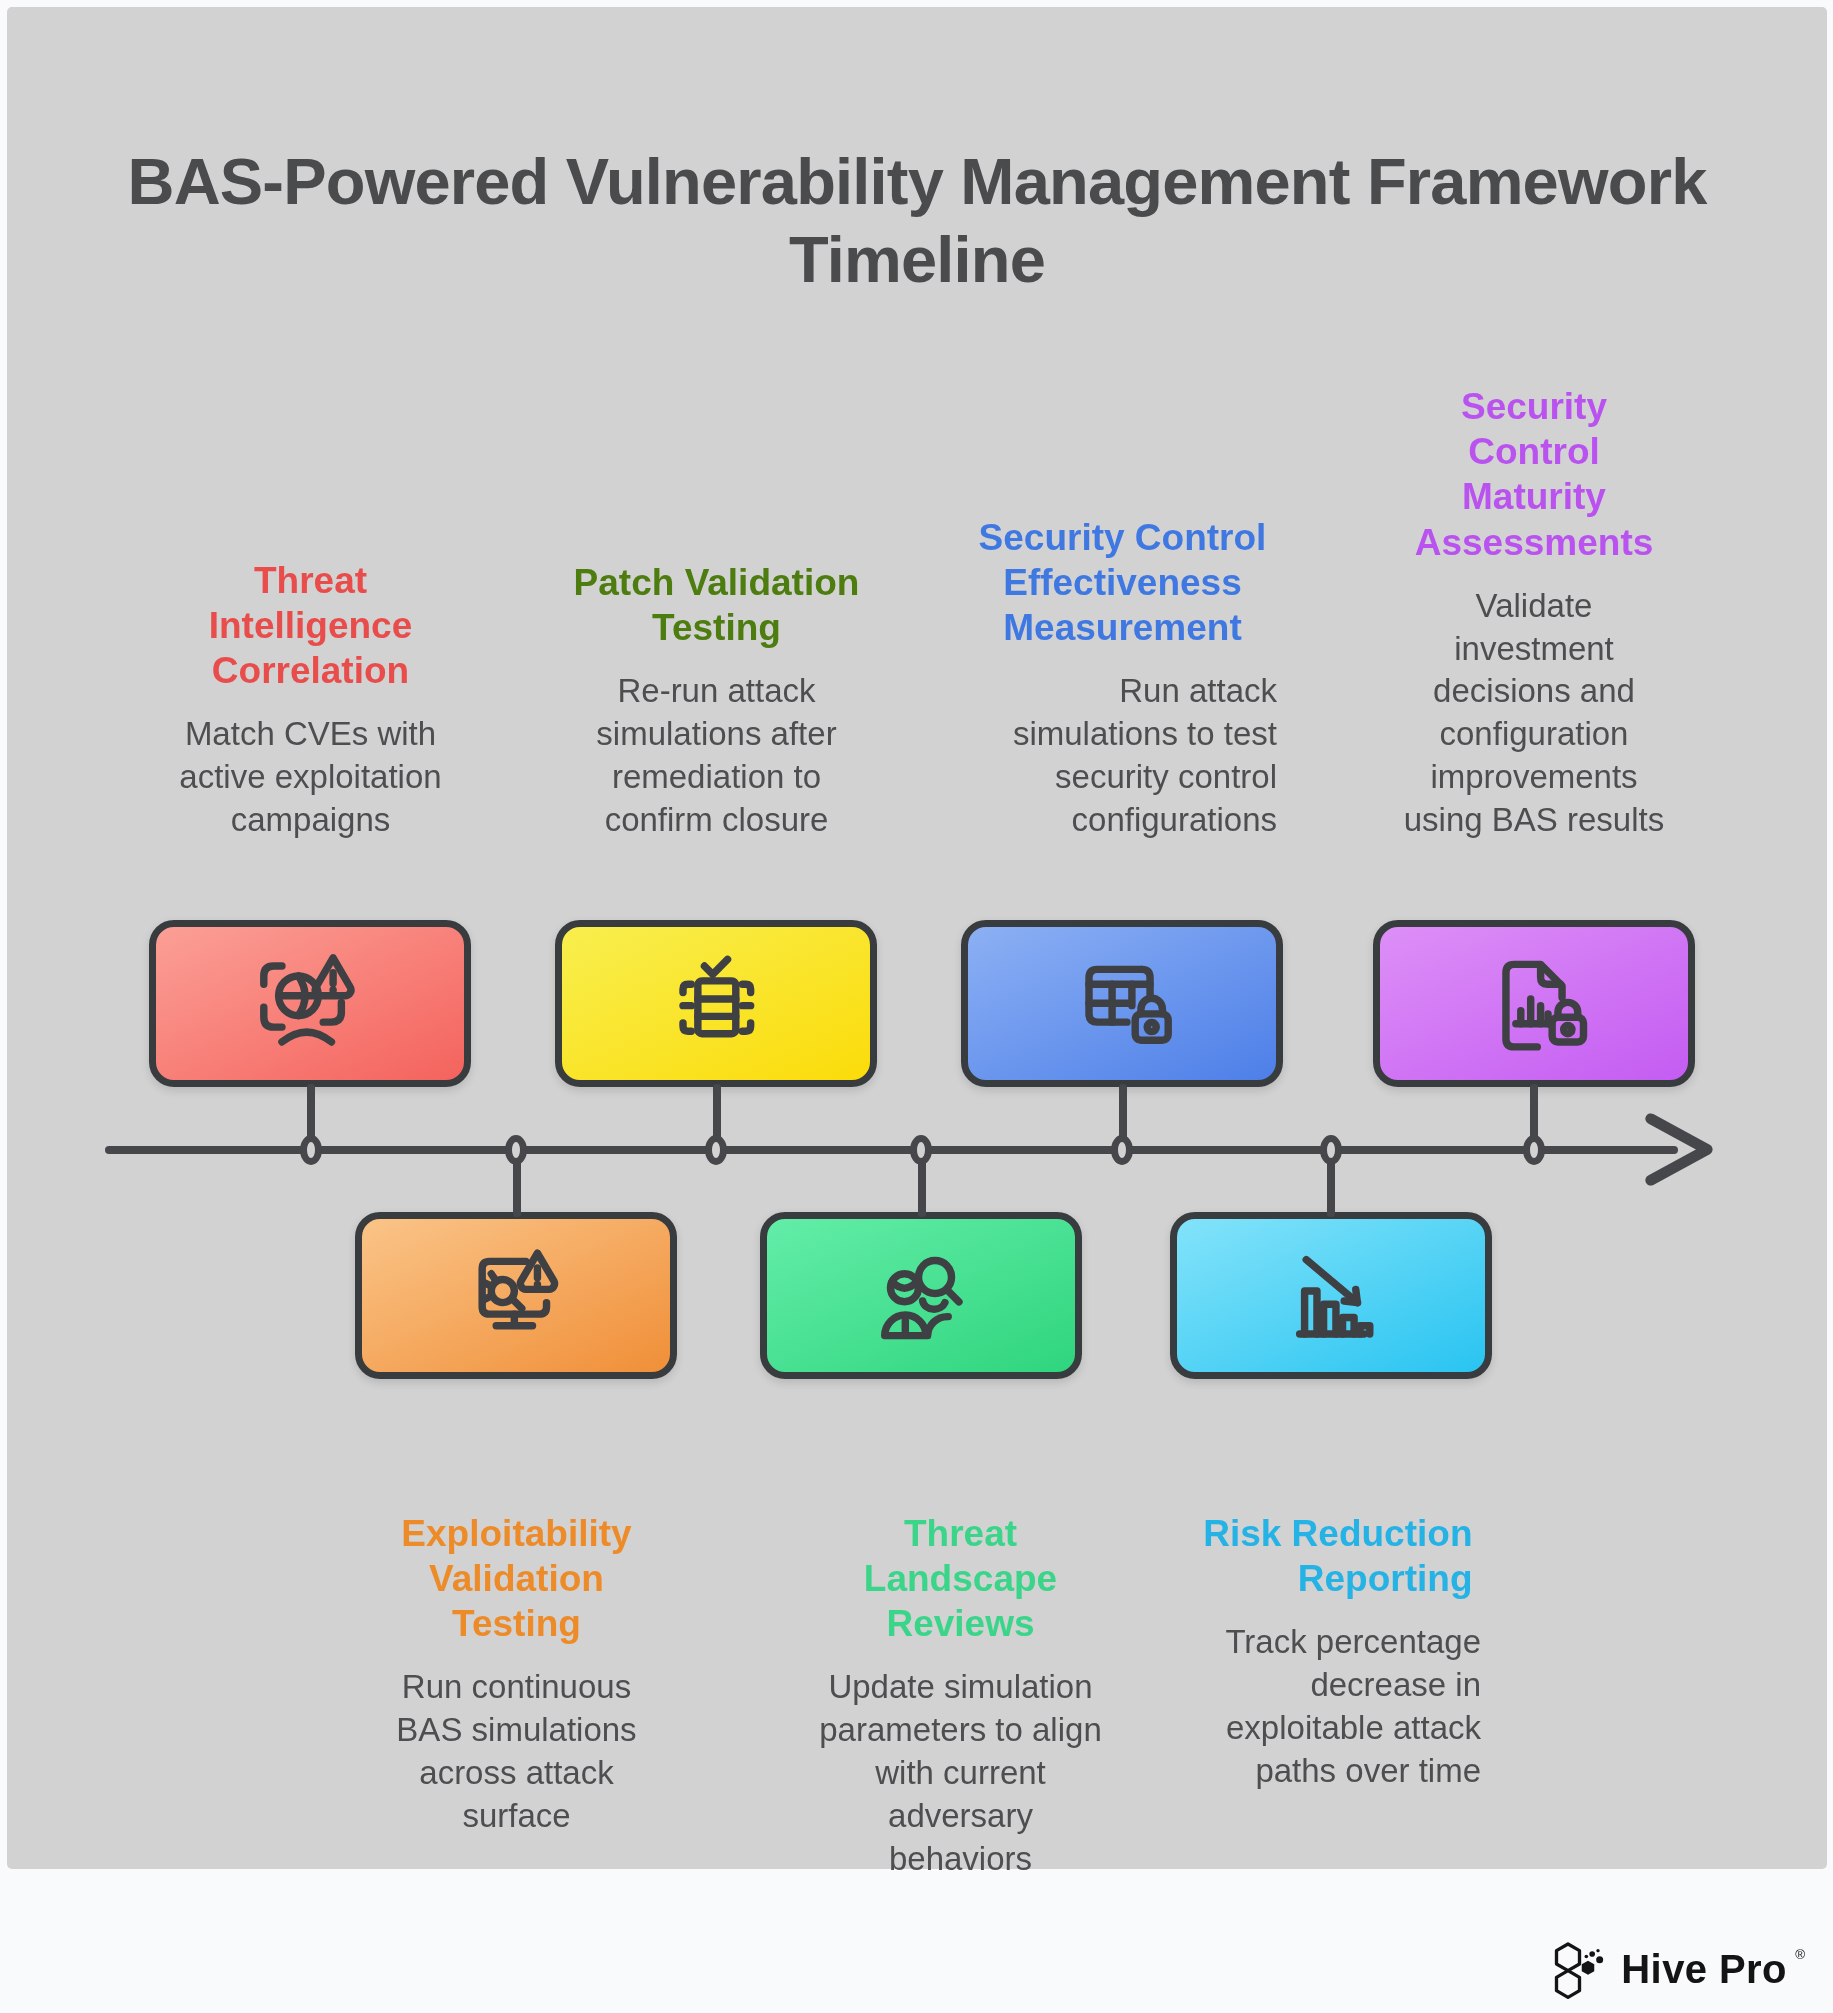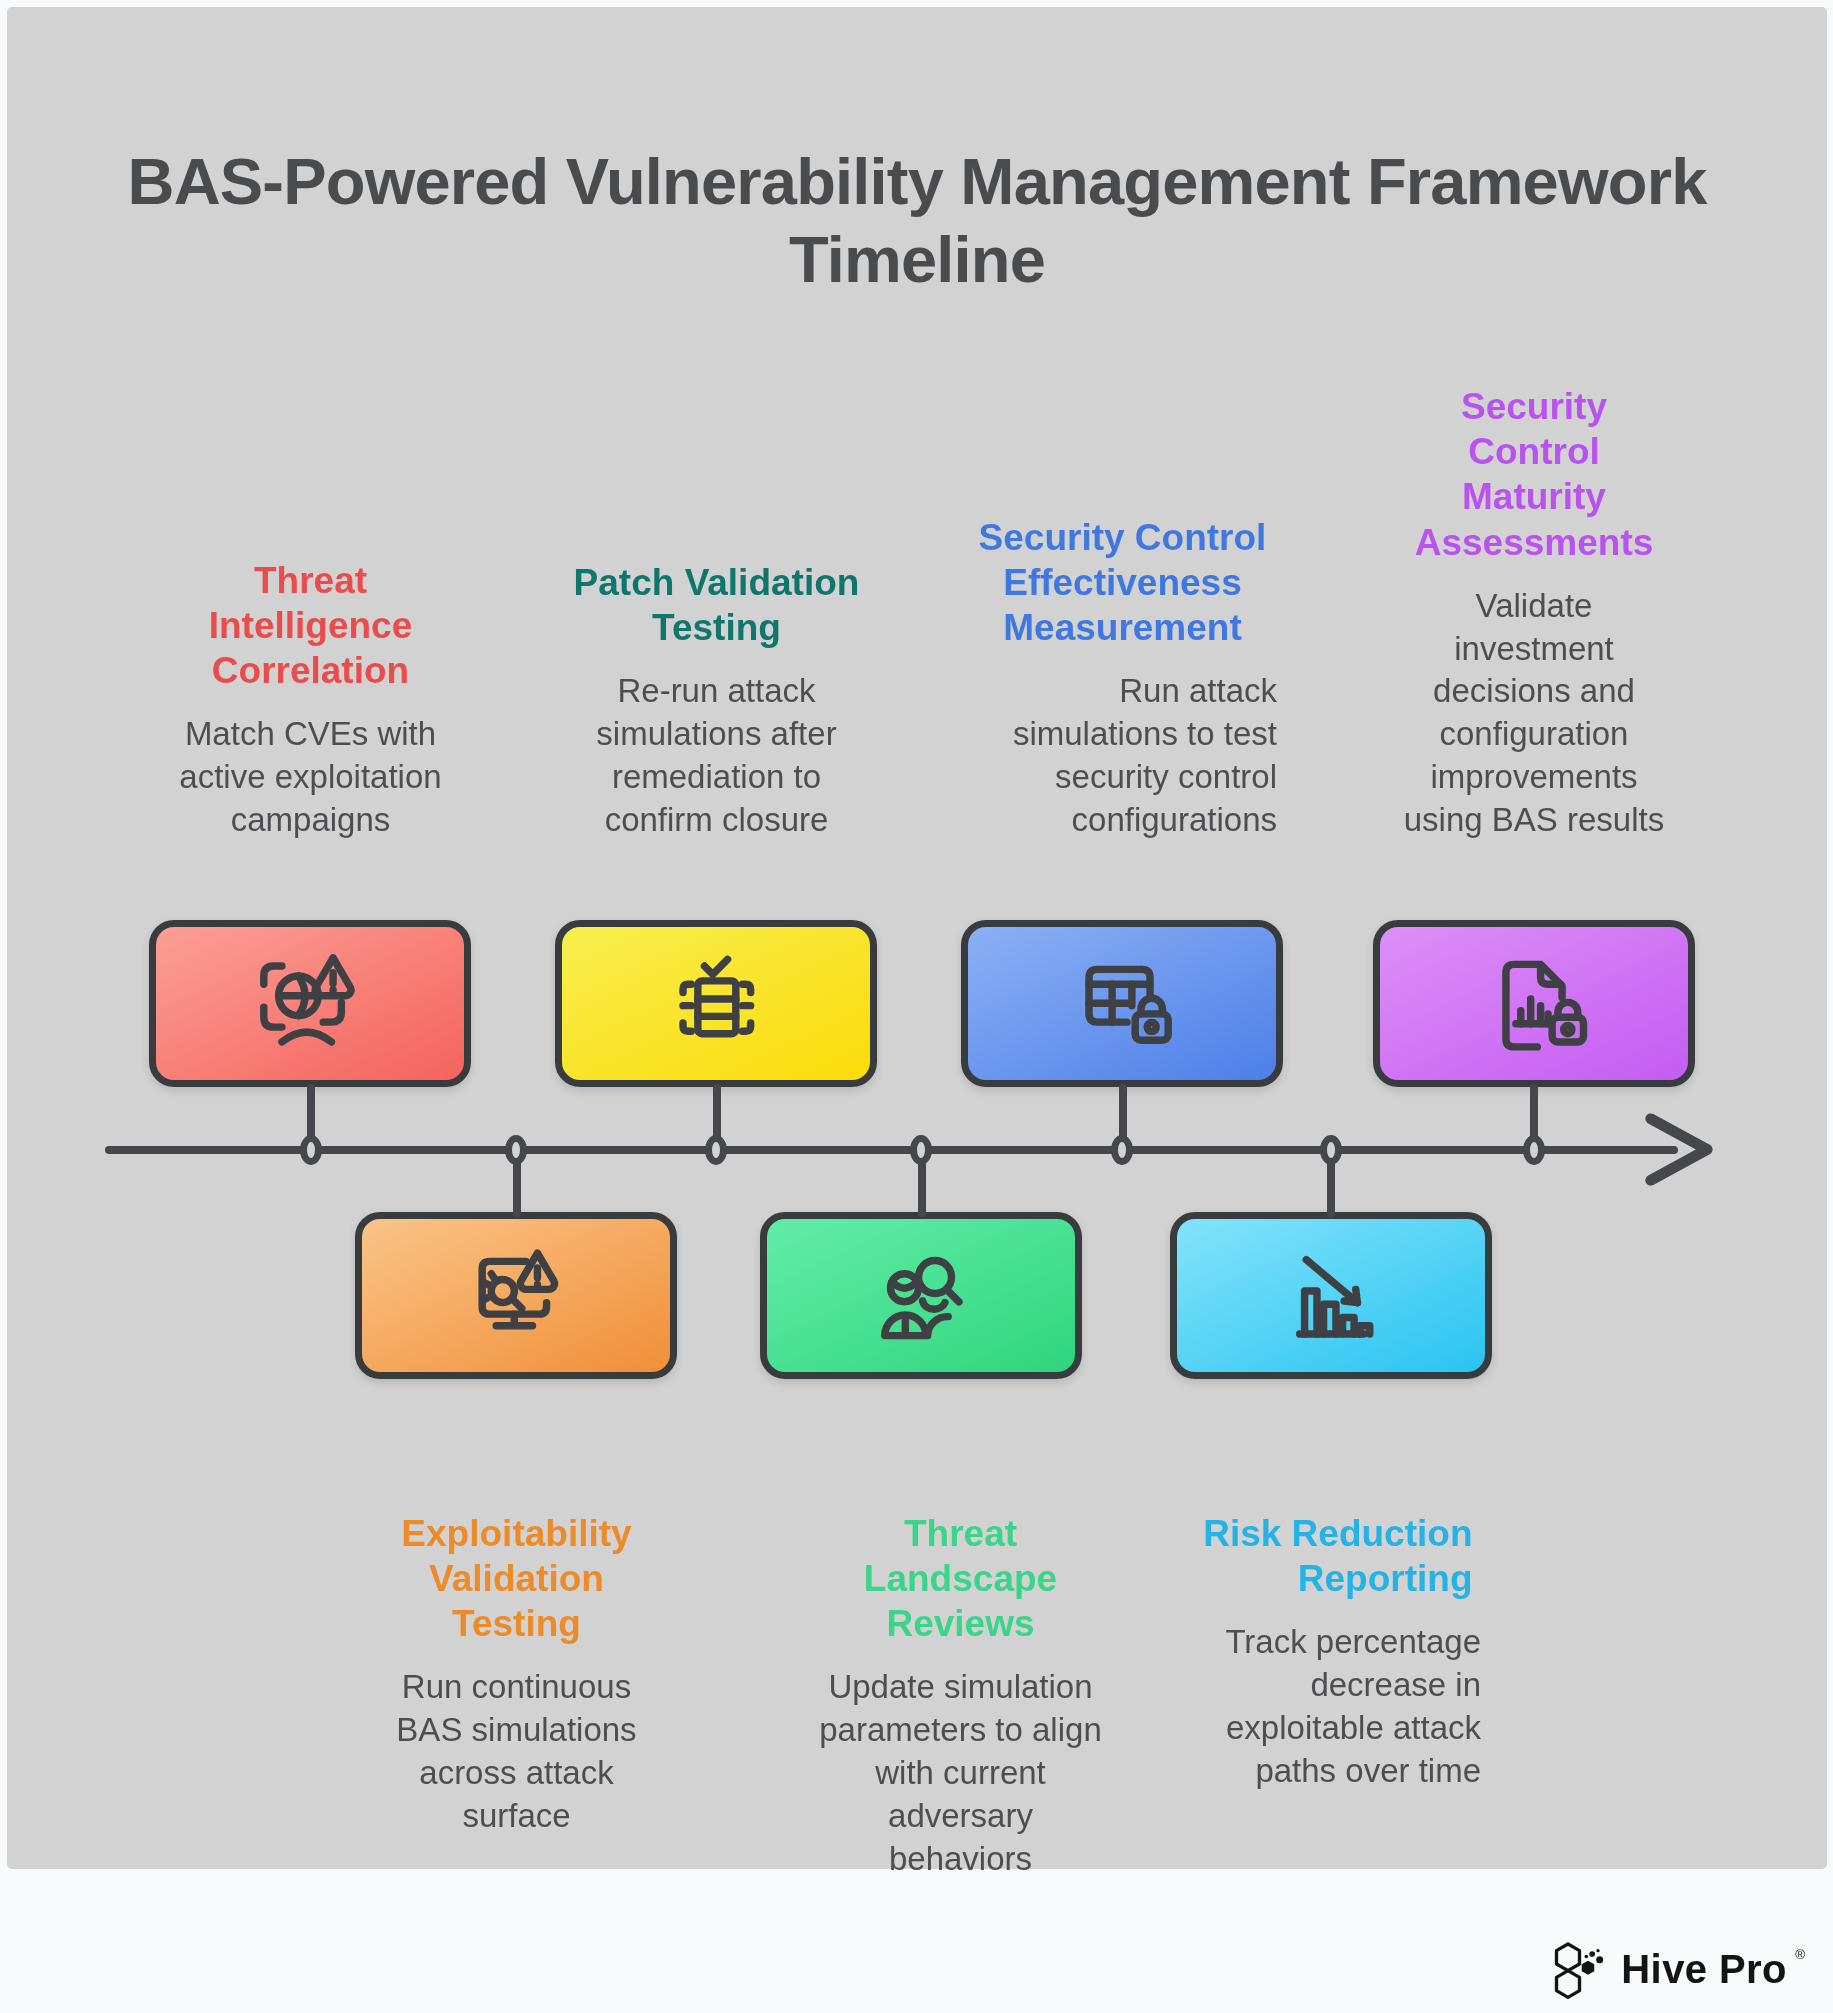--- a/index.html
+++ b/index.html
@@ -69,21 +69,21 @@
 
 <div class="canvas"></div>
 
 <h1 class="page-title">BAS-Powered Vulnerability Management Framework Timeline</h1>
 
 <div class="tcol top-col c1">
   <div class="mhead" style="color: rgb(232, 77, 75);">Threat Intelligence Correlation</div>
   <div class="mdesc">Match CVEs with active exploitation campaigns</div>
 </div>
 <div class="tcol top-col c2">
-  <div class="mhead" style="color: #0f766e;">Patch Validation Testing</div>
+  <div class="mhead" style="color: #4d7c0f;">Patch Validation Testing</div>
   <div class="mdesc">Re-run attack simulations after remediation to confirm closure</div>
 </div>
 <div class="tcol top-col c3">
   <div class="mhead" style="color: rgb(64, 120, 226);">Security Control Effectiveness Measurement</div>
   <div class="mdesc">Run attack simulations to test security control configurations</div>
 </div>
 <div class="tcol top-col c4">
   <div class="mhead" style="color: rgb(186, 82, 240);">Security Control Maturity Assessments</div>
   <div class="mdesc">Validate investment decisions and configuration improvements using BAS results</div>
 </div>

